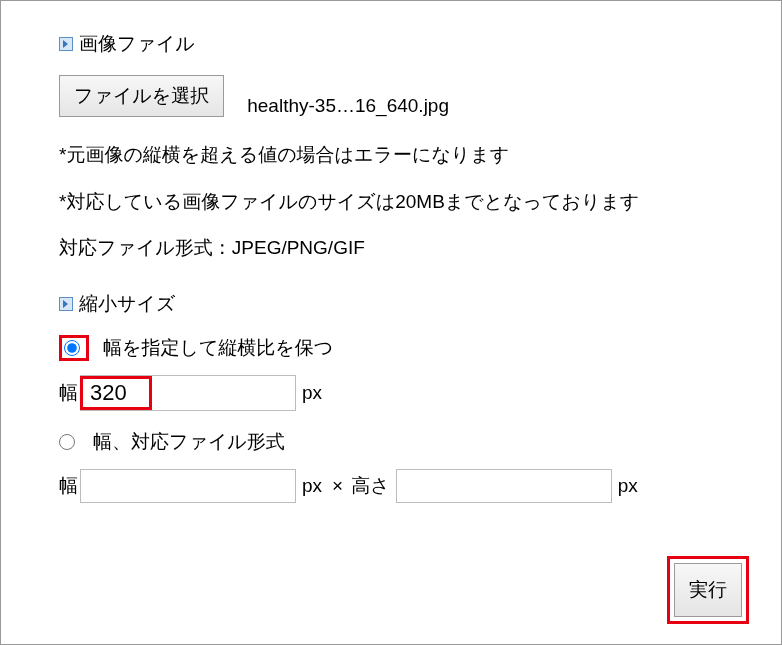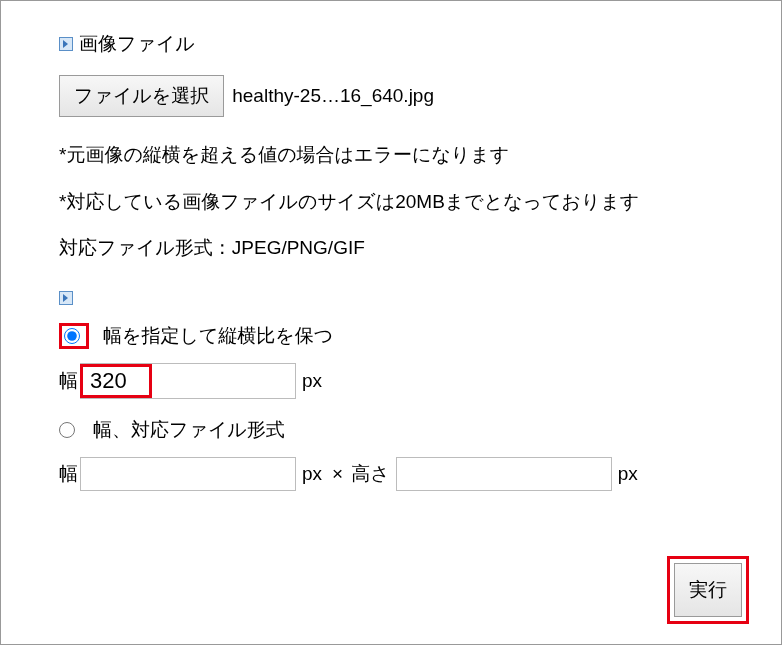--- a/index.html
+++ b/index.html
@@ -38,22 +38,22 @@
       left: 3px;
       top: 2px;
       width: 0;
       height: 0;
       border-left: 5px solid #3a75ba;
       border-top: 4px solid transparent;
       border-bottom: 4px solid transparent;
     }
     .file-row {
       display: flex;
-      align-items: center;
-      gap: 8px;
+      align-items: flex-end;
+      gap: 23px;
       margin-bottom: 24px;
     }
     .file-button {
       background: linear-gradient(#f7f7f7, #e5e5e5);
       border: 1px solid #9a9a9a;
       padding: 7px 14px;
       font-size: 19px;
       font-family: inherit;
       cursor: pointer;
     }
@@ -145,29 +145,30 @@
 
 <div class="container">
 
   <div class="section-header">
     <span class="sq-icon"></span>
     <span class="lbl">画像ファイル</span>
   </div>
 
   <div class="file-row">
     <button class="file-button">ファイルを選択</button>
-    <span class="file-name">healthy-25…16_640.jpg</span>
+    <span class="file-name">healthy-35…16_640.jpg</span>
   </div>
 
   <div class="note">*元画像の縦横を超える値の場合はエラーになります</div>
   <div class="note">*対応している画像ファイルのサイズは20MBまでとなっております</div>
   <div class="note">対応ファイル形式：JPEG/PNG/GIF</div>
 
   <div class="section-header gap-top">
     <span class="sq-icon"></span>
+    <span class="lbl">縮小サイズ</span>
   </div>
 
   <div class="radio-row">
     <span class="highlight-red">
       <input type="radio" name="mode" checked="" style="">
     </span>
     <span>幅を指定して縦横比を保つ</span>
   </div>
 
   <div class="dim-row">

